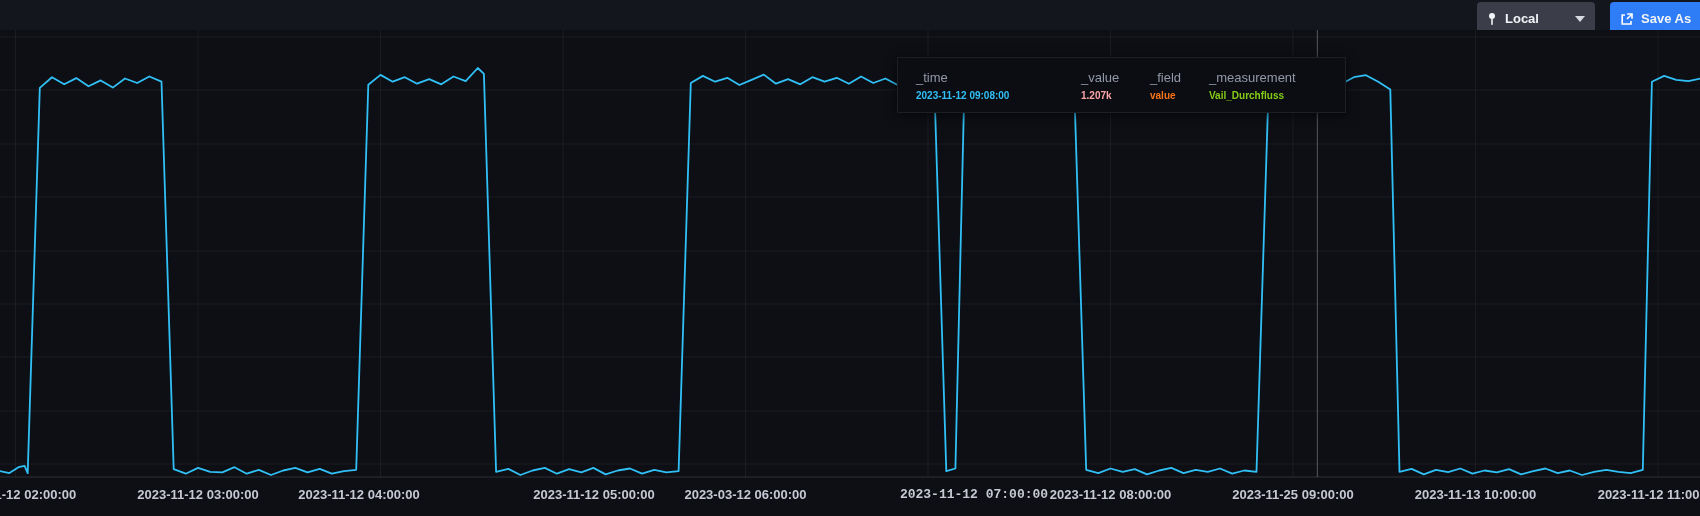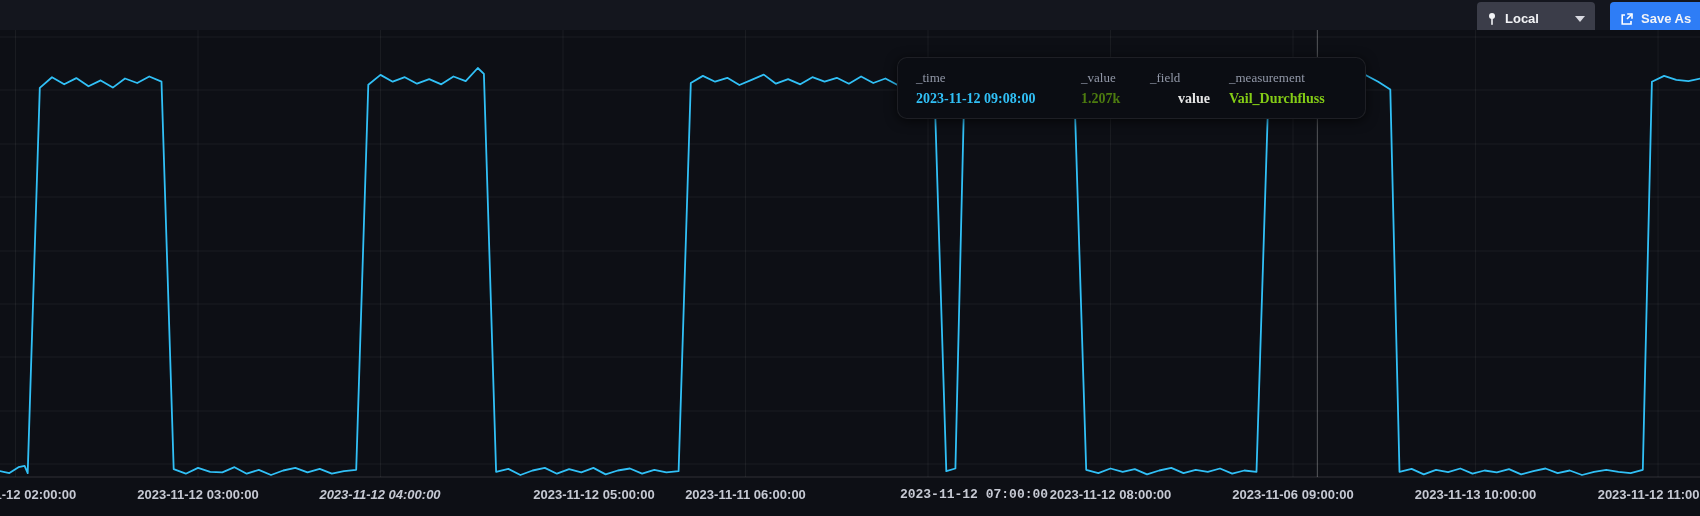--- a/index.html
+++ b/index.html
@@ -30,27 +30,27 @@
   .chart svg{position:absolute;left:0;top:0;}
   .xaxis{position:absolute;left:0;top:453px;width:1700px;height:26px;overflow:hidden;}
   .xaxis span{
     position:absolute;top:4px;transform:translateX(-50%);
     font-size:13px;font-weight:700;color:#c6c9d3;white-space:nowrap;
   }
   
   .tooltip{
     position:absolute;left:897px;top:27px; 
     background:#0b0d13;border:1px solid rgba(255,255,255,0.08);
-    border-radius:10px;box-shadow:0 2px 12px rgba(0,0,0,0.65);
-    padding:12px 18px 11px 18px;display:flex;gap:13px;white-space:nowrap;font-family:Liberation Serif, serif;
+    border-radius:1px;box-shadow:0 2px 12px rgba(0,0,0,0.65);
+    padding:12px 18px 11px 18px;display:flex;gap:13px;white-space:nowrap;
   }
   .tt-col{display:flex;flex-direction:column;gap:5px;}
   .tt-h{font-size:13px;font-weight:500;color:#9298a8;}
-  .tt-v{font-size:14px;font-weight:700;color:#31C0F6;}
-  .w-time{width:152px;} .w-value{width:56px;} .w-field{width:46px;} .w-meas{width:118px;margin-left:20px;}
+  .tt-v{font-size:10px;font-weight:700;color:#31C0F6;}
+  .w-time{width:152px;} .w-value{width:56px;} .w-field{width:46px;} .w-meas{width:118px;}
 </style>
 </head>
 <body>
 
 <div class="chart">
   <div id="plot">
       <svg width="1700" height="479">
         <line x1="15.5" y1="0" x2="15.5" y2="447" stroke="rgba(255,255,255,0.055)" stroke-width="1"></line>
         <line x1="198.002" y1="0" x2="198.002" y2="447" stroke="rgba(255,255,255,0.055)" stroke-width="1"></line>
         <line x1="380.504" y1="0" x2="380.504" y2="447" stroke="rgba(255,255,255,0.055)" stroke-width="1"></line>
@@ -72,42 +72,42 @@
         <line x1="0" y1="434" x2="1700" y2="434" stroke="rgba(255,255,255,0.055)" stroke-width="1"></line>
         <line x1="0" y1="447" x2="1700" y2="447" stroke="rgba(255,255,255,0.14)" stroke-width="1"></line>
         <line x1="1317.3476" y1="0" x2="1317.3476" y2="447" stroke="rgba(255,255,255,0.30)" stroke-width="1"></line>
         <polyline points="-2.8,440.5 9.4,443.1 18.5,437.2 24.6,435.9 27.7,443.1 39.8,57.9 52.0,47.2 64.2,54.3 76.3,48.1 88.5,56.3 100.7,50.4 112.8,57.6 125.0,48.5 137.2,53.0 149.3,46.5 161.5,51.7 173.7,439.2 185.8,443.7 198.0,437.9 210.2,441.8 222.3,442.4 234.5,437.2 246.7,443.7 258.8,439.8 271.0,445.0 283.2,440.5 295.3,437.9 307.5,442.4 319.7,438.9 331.8,443.7 344.0,441.1 356.2,439.8 368.3,54.7 380.5,44.9 392.7,51.7 404.8,47.2 417.0,53.7 429.2,49.1 441.3,54.3 453.5,46.5 465.7,51.1 477.8,38.0 483.9,43.9 496.1,441.8 508.3,438.9 520.4,445.0 532.6,440.5 544.8,437.9 556.9,443.7 569.1,439.2 581.3,442.4 593.4,437.9 605.6,444.4 617.8,440.5 629.9,438.5 642.1,443.7 654.3,439.8 666.4,442.4 678.6,441.1 690.8,53.0 702.9,45.9 715.1,51.7 727.3,47.8 739.4,55.0 751.6,49.8 763.8,44.6 775.9,53.7 788.1,49.1 800.3,54.3 812.4,47.2 824.6,51.7 836.8,47.8 848.9,53.7 861.1,46.5 873.3,53.0 885.4,48.5 897.6,55.0 909.8,49.8 921.9,51.7 934.1,47.2 946.3,441.1 955.4,438.5 964.5,51.7 976.7,46.5 988.8,53.7 1001.0,49.1 1013.2,53.0 1025.3,47.8 1037.5,52.4 1049.7,48.5 1061.8,53.7 1074.0,49.8 1086.2,439.8 1098.3,443.1 1110.5,438.5 1122.7,441.8 1134.8,439.2 1147.0,444.4 1159.2,440.5 1171.3,437.9 1183.5,443.1 1195.7,439.8 1207.8,441.8 1220.0,438.5 1232.2,443.7 1244.3,440.5 1256.5,441.8 1268.7,53.7 1280.8,48.1 1293.0,53.0 1305.2,49.8 1317.3,54.0 1329.5,51.1 1341.7,53.7 1353.8,47.2 1366.0,45.2 1378.2,51.7 1390.3,59.5 1399.5,441.8 1411.6,438.9 1423.8,444.4 1436.0,439.8 1448.1,442.1 1460.3,438.5 1472.5,443.7 1484.6,440.5 1496.8,442.4 1509.0,439.2 1521.1,444.4 1533.3,441.1 1545.5,438.5 1557.6,443.1 1569.8,440.5 1582.0,445.0 1594.1,441.8 1606.3,439.8 1618.5,441.8 1630.6,443.1 1642.8,439.8 1651.9,51.7 1664.1,45.9 1676.3,49.8 1688.4,51.1 1700.6,48.5" fill="none" stroke="#31C0F6" stroke-width="1.8" stroke-linejoin="round" stroke-linecap="round"></polyline>
         <circle cx="1317.3476" cy="54.00080000000003" r="3.5" fill="#31C0F6" stroke="#0d0f15" stroke-width="1"></circle>
       </svg>
     </div>
   <div class="xaxis" id="xaxis">
       <span style="left: 15.5px;">2023-11-12 02:00:00</span>
       <span style="left: 198.002px;">2023-11-12 03:00:00</span>
-      <span style="left: 380px; font-style: italic;">2023-11-12 04:00:00</span>
+      <span style="left: 359px;">2023-11-12 04:00:00</span>
       <span style="left: 594px;">2023-11-12 05:00:00</span>
-      <span style="left: 745.508px;">2023-11-11 06:00:00</span>
+      <span style="left: 745.508px;">2023-03-12 06:00:00</span>
       <span style="left: 974px; font-family: Liberation Mono, monospace;">2023-11-12 07:00:00</span>
       <span style="left: 1110.51px;">2023-11-12 08:00:00</span>
-      <span style="left: 1293.01px;">2023-11-06 09:00:00</span>
+      <span style="left: 1293.01px;">2023-11-25 09:00:00</span>
       <span style="left: 1475.52px;">2023-11-13 10:00:00</span>
       <span style="left: 1658.02px;">2023-11-12 11:00:00</span>
     </div>
   <div class="tooltip">
     <div id="tt-grid" style="display:flex;gap:13px;">
         <div class="tt-col w-time">
           <div class="tt-h">_time</div>
           <div class="tt-v" style="color: rgb(49, 192, 246);">2023-11-12 09:08:00</div>
         </div>
         <div class="tt-col w-value">
           <div class="tt-h">_value</div>
-          <div class="tt-v" style="color: #4d7c0f;">1.207k</div>
+          <div class="tt-v" style="color: #fca5a5;">1.207k</div>
         </div>
         <div class="tt-col w-field">
           <div class="tt-h">_field</div>
-          <div class="tt-v" style="color: #e5e5e5; margin-left: 28px;">value</div>
+          <div class="tt-v" style="color: #f97316;">value</div>
         </div>
         <div class="tt-col w-meas">
           <div class="tt-h">_measurement</div>
           <div class="tt-v" style="color: #84cc16;">Vail_Durchfluss</div>
         </div>
       </div>
   </div>
 </div>
 
 <div class="topbar">

